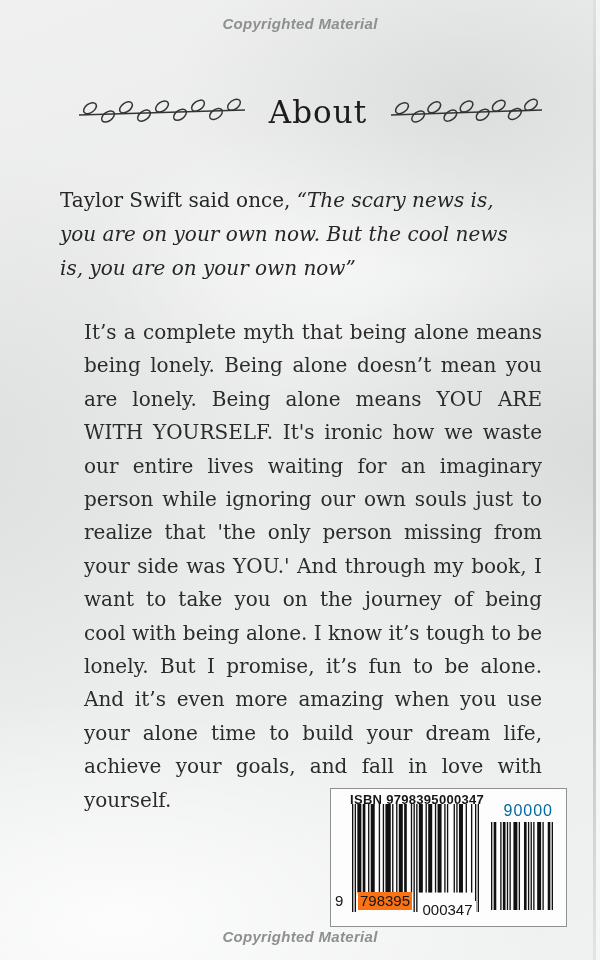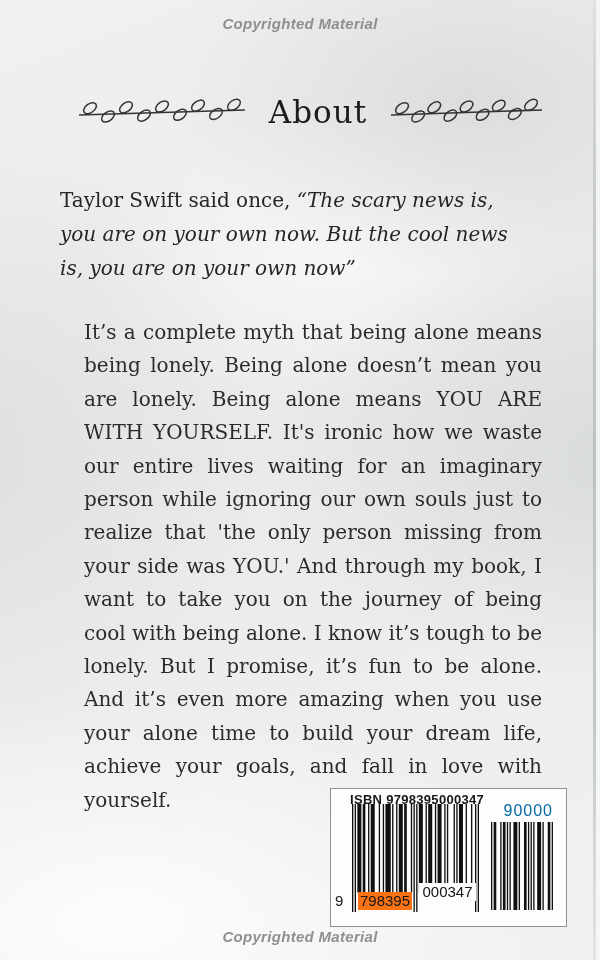--- a/index.html
+++ b/index.html
@@ -68,21 +68,21 @@
     font-size:13px; font-weight:700; letter-spacing:0.3px; color:#151515;padding-left:6px;
   }
   .main-barcode { position:absolute; left:21px; top:15px; width:127px; height:108px; }
   .main-digits span {
     position:absolute;
     font-family:"Liberation Sans", sans-serif;
     font-size:15px; color:#151515; line-height:18px;
   }
   .digit-prefix { left:4px; top:103px; }
   .digit-group1 { left:27px; top:103px; width:54px; background:#f97316; text-align:center; }
-  .digit-group2 { left:88px; top:94px; width:57px; background:#fdfdfd; text-align:center; }
+  .digit-group2 { left:88px; top:112px; width:57px; background:#fdfdfd; text-align:center; }
   .addon-label {
     position:absolute; left:160px; top:13px; width:62px;
     text-align:right;
     font-family:"Liberation Sans", sans-serif;
     font-size:16px; letter-spacing:1px; color:#0369a1;
   }
   .addon-barcode { position:absolute; left:160px; top:33px; width:62px; height:88px; }
 </style>
 </head>
 <body>

